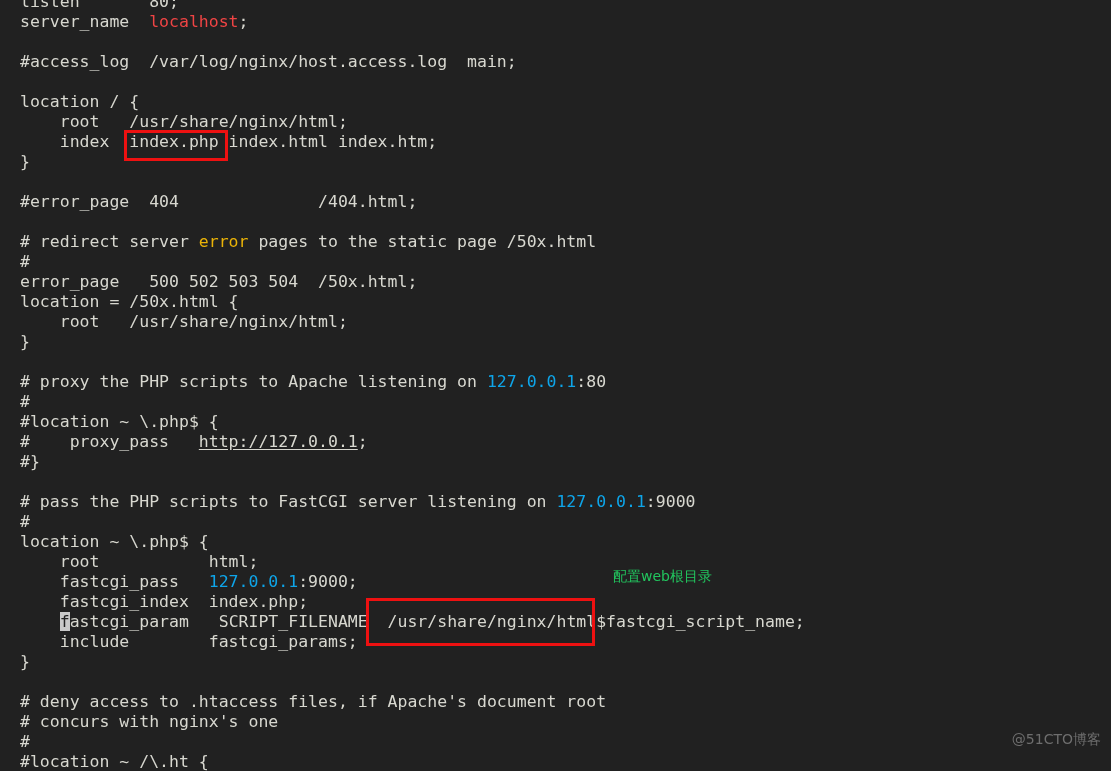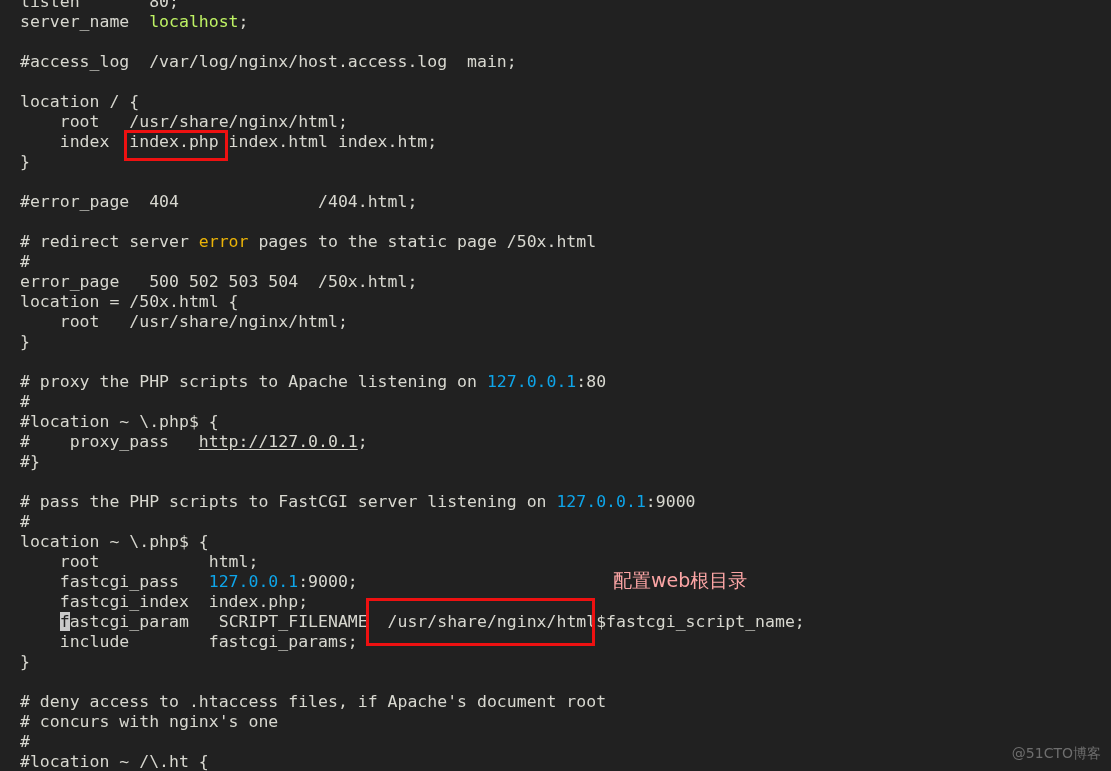--- a/index.html
+++ b/index.html
@@ -23,21 +23,21 @@
     line-height: 20px;
     letter-spacing: 0px;
     color: #d8d8d0;
     white-space: pre;
     font-family: "DejaVu Sans Mono", "Liberation Mono", monospace;
   }
   .line {
     height: 20px;
     white-space: pre;
   }
-  .str   { color: #bef264; }
+  .str   { color: #ef4444; }
   .ip    { color: #0ea5e9; }
   .err   { color: #eab308; }
   .url   { text-decoration: underline; text-underline-offset: 2px; }
   .cursor {
     background: #c9c9c9;
     color: #212121;
   }
   
   .redbox {
     position: absolute;
@@ -52,34 +52,34 @@
     height: 31px;
   }
   #box-root {
     left: 366px;
     top: 598px;
     width: 229px;
     height: 48px;
   }
   .annotation {
     position: absolute;
-    color: #fca5a5;
+    color: #22c55e;
     font-family: "DejaVu Sans", "Liberation Sans", sans-serif;
-    font-size: 19px;
+    font-size: 14px;
     font-weight: 500;
     white-space: nowrap;
   }
   #ann-webroot {
     left: 613px;
     top: 568px;
   }
   #watermark {
     position: absolute;
     right: 10px;
-    bottom: 8px;
+    bottom: 22px;
     color: #6e6e6e;
     font-family: "DejaVu Sans", "Liberation Sans", sans-serif;
     font-size: 14px;
     white-space: nowrap;
   }
 </style>
 </head>
 <body>
 
 <div id="screen">

